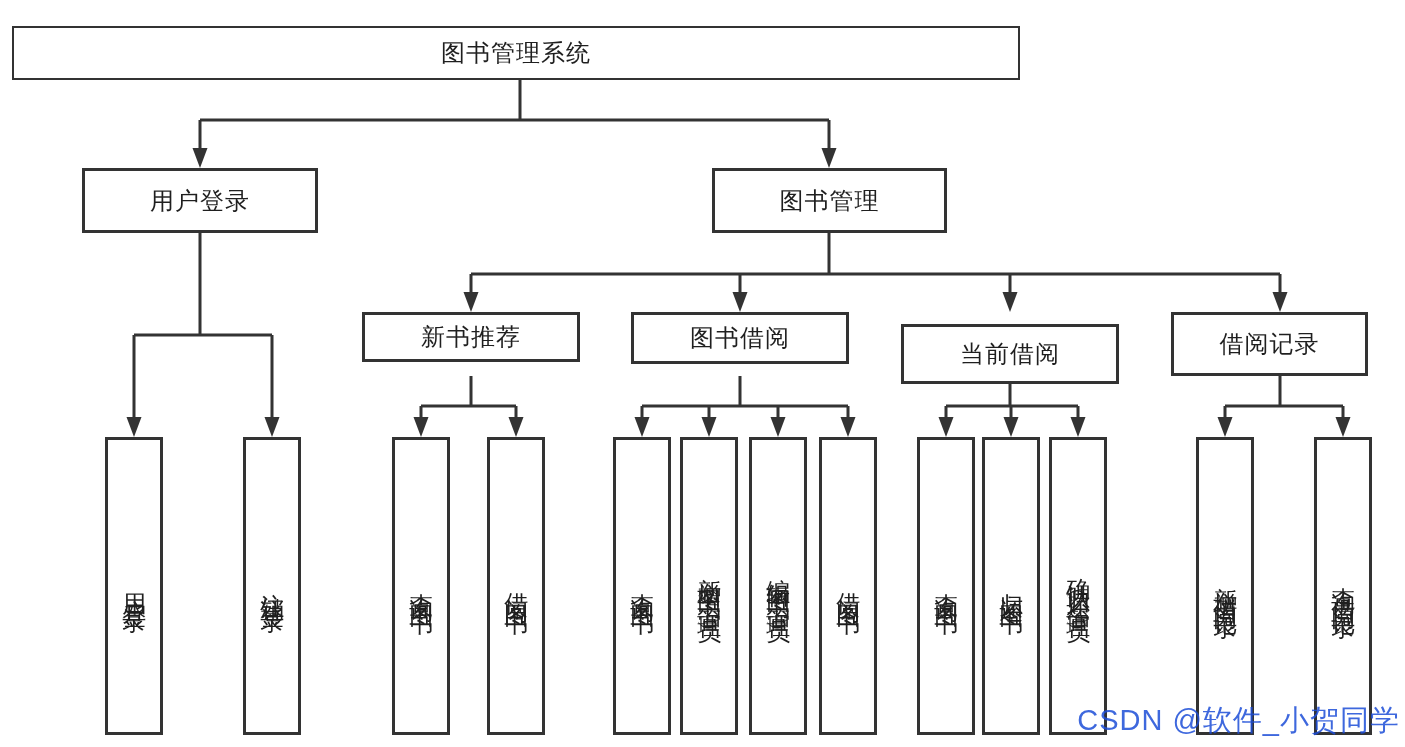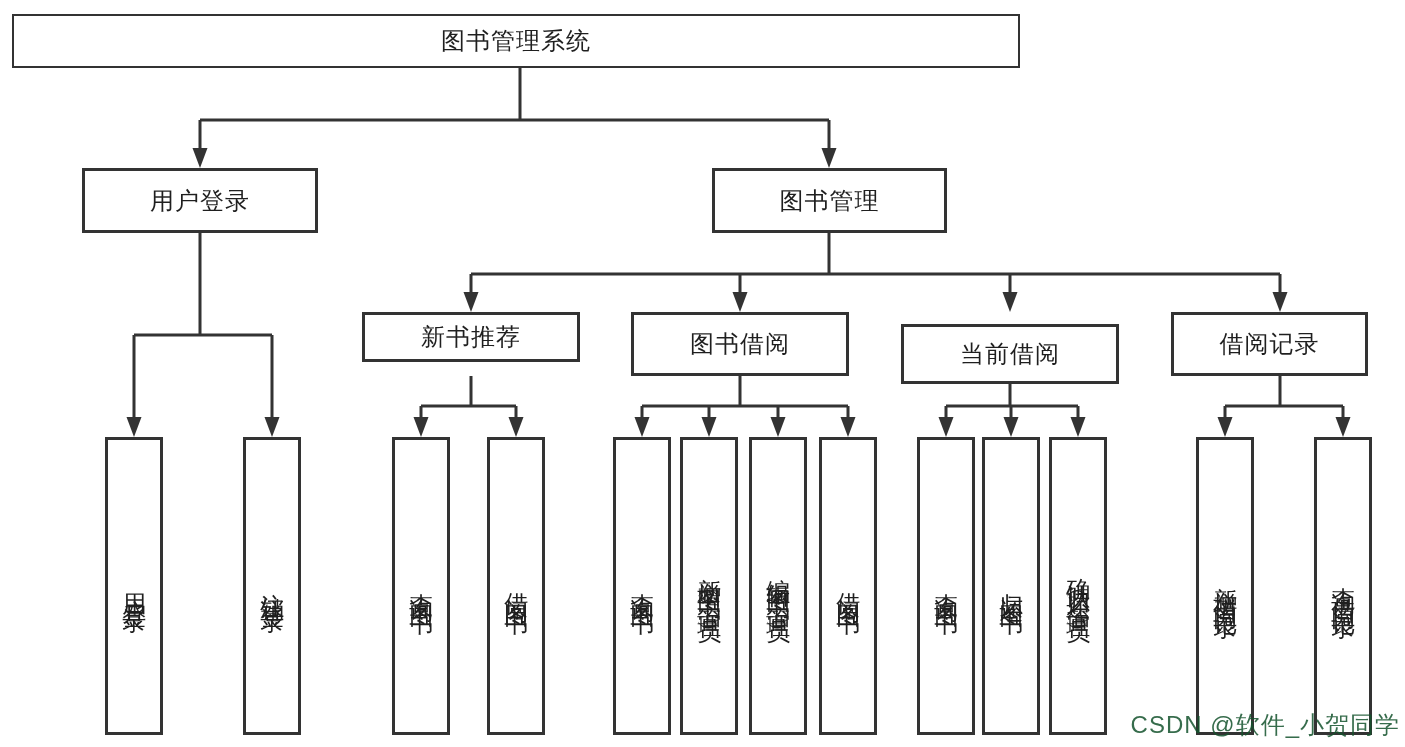--- a/index.html
+++ b/index.html
@@ -17,36 +17,36 @@
   .node {
     position: absolute;
     box-sizing: border-box;
     background: #ffffff;
     border: 3px solid #333333;
     display: flex;
     align-items: center;
     justify-content: center;
     color: #1f1f1f;
   }
-  .root { border-width: 2px; }
+  .root { border-width: 2px; margin-top: 12px; }
   .hbox { font-size: 24px; letter-spacing: 1px; }
   .vbox .lbl {
     writing-mode: vertical-rl;
     text-orientation: mixed;
     font-size: 24px;
     letter-spacing: 6px;
     line-height: 1.1;
     white-space: nowrap;
   }
   .watermark {
     position: absolute;
     right: 5px;
     bottom: 6px;
-    font-size: 24px;
-    color: #14532d;
+    font-size: 29px;
+    color: #1d4ed8;
     letter-spacing: 1px;
     z-index: 10;
     opacity: 0.85;
   }
 </style>
 </head>
 <body>
 
 <div class="canvas">
 
@@ -107,21 +107,21 @@
   <div class="node hbox" style="left:82px;top:168px;width:236px;height:65px">
     <span class="lbl">用户登录</span>
   </div>
   <div class="node hbox" style="left:712px;top:168px;width:235px;height:65px">
     <span class="lbl">图书管理</span>
   </div>
 
   <div class="node hbox" style="left:362px;top:312px;width:218px;height:50px">
     <span class="lbl">新书推荐</span>
   </div>
-  <div class="node hbox" style="left:631px;top:312px;width:218px;height:64px">
+  <div class="node hbox" style="left:631px;top:312px;width:218px;height:52px">
     <span class="lbl">图书借阅</span>
   </div>
   <div class="node hbox" style="left:901px;top:324px;width:218px;height:60px">
     <span class="lbl">当前借阅</span>
   </div>
   <div class="node hbox" style="left:1171px;top:312px;width:197px;height:64px">
     <span class="lbl">借阅记录</span>
   </div>
 
   <div class="node vbox" style="left:105px;top:437px;width:58px;height:298px">

